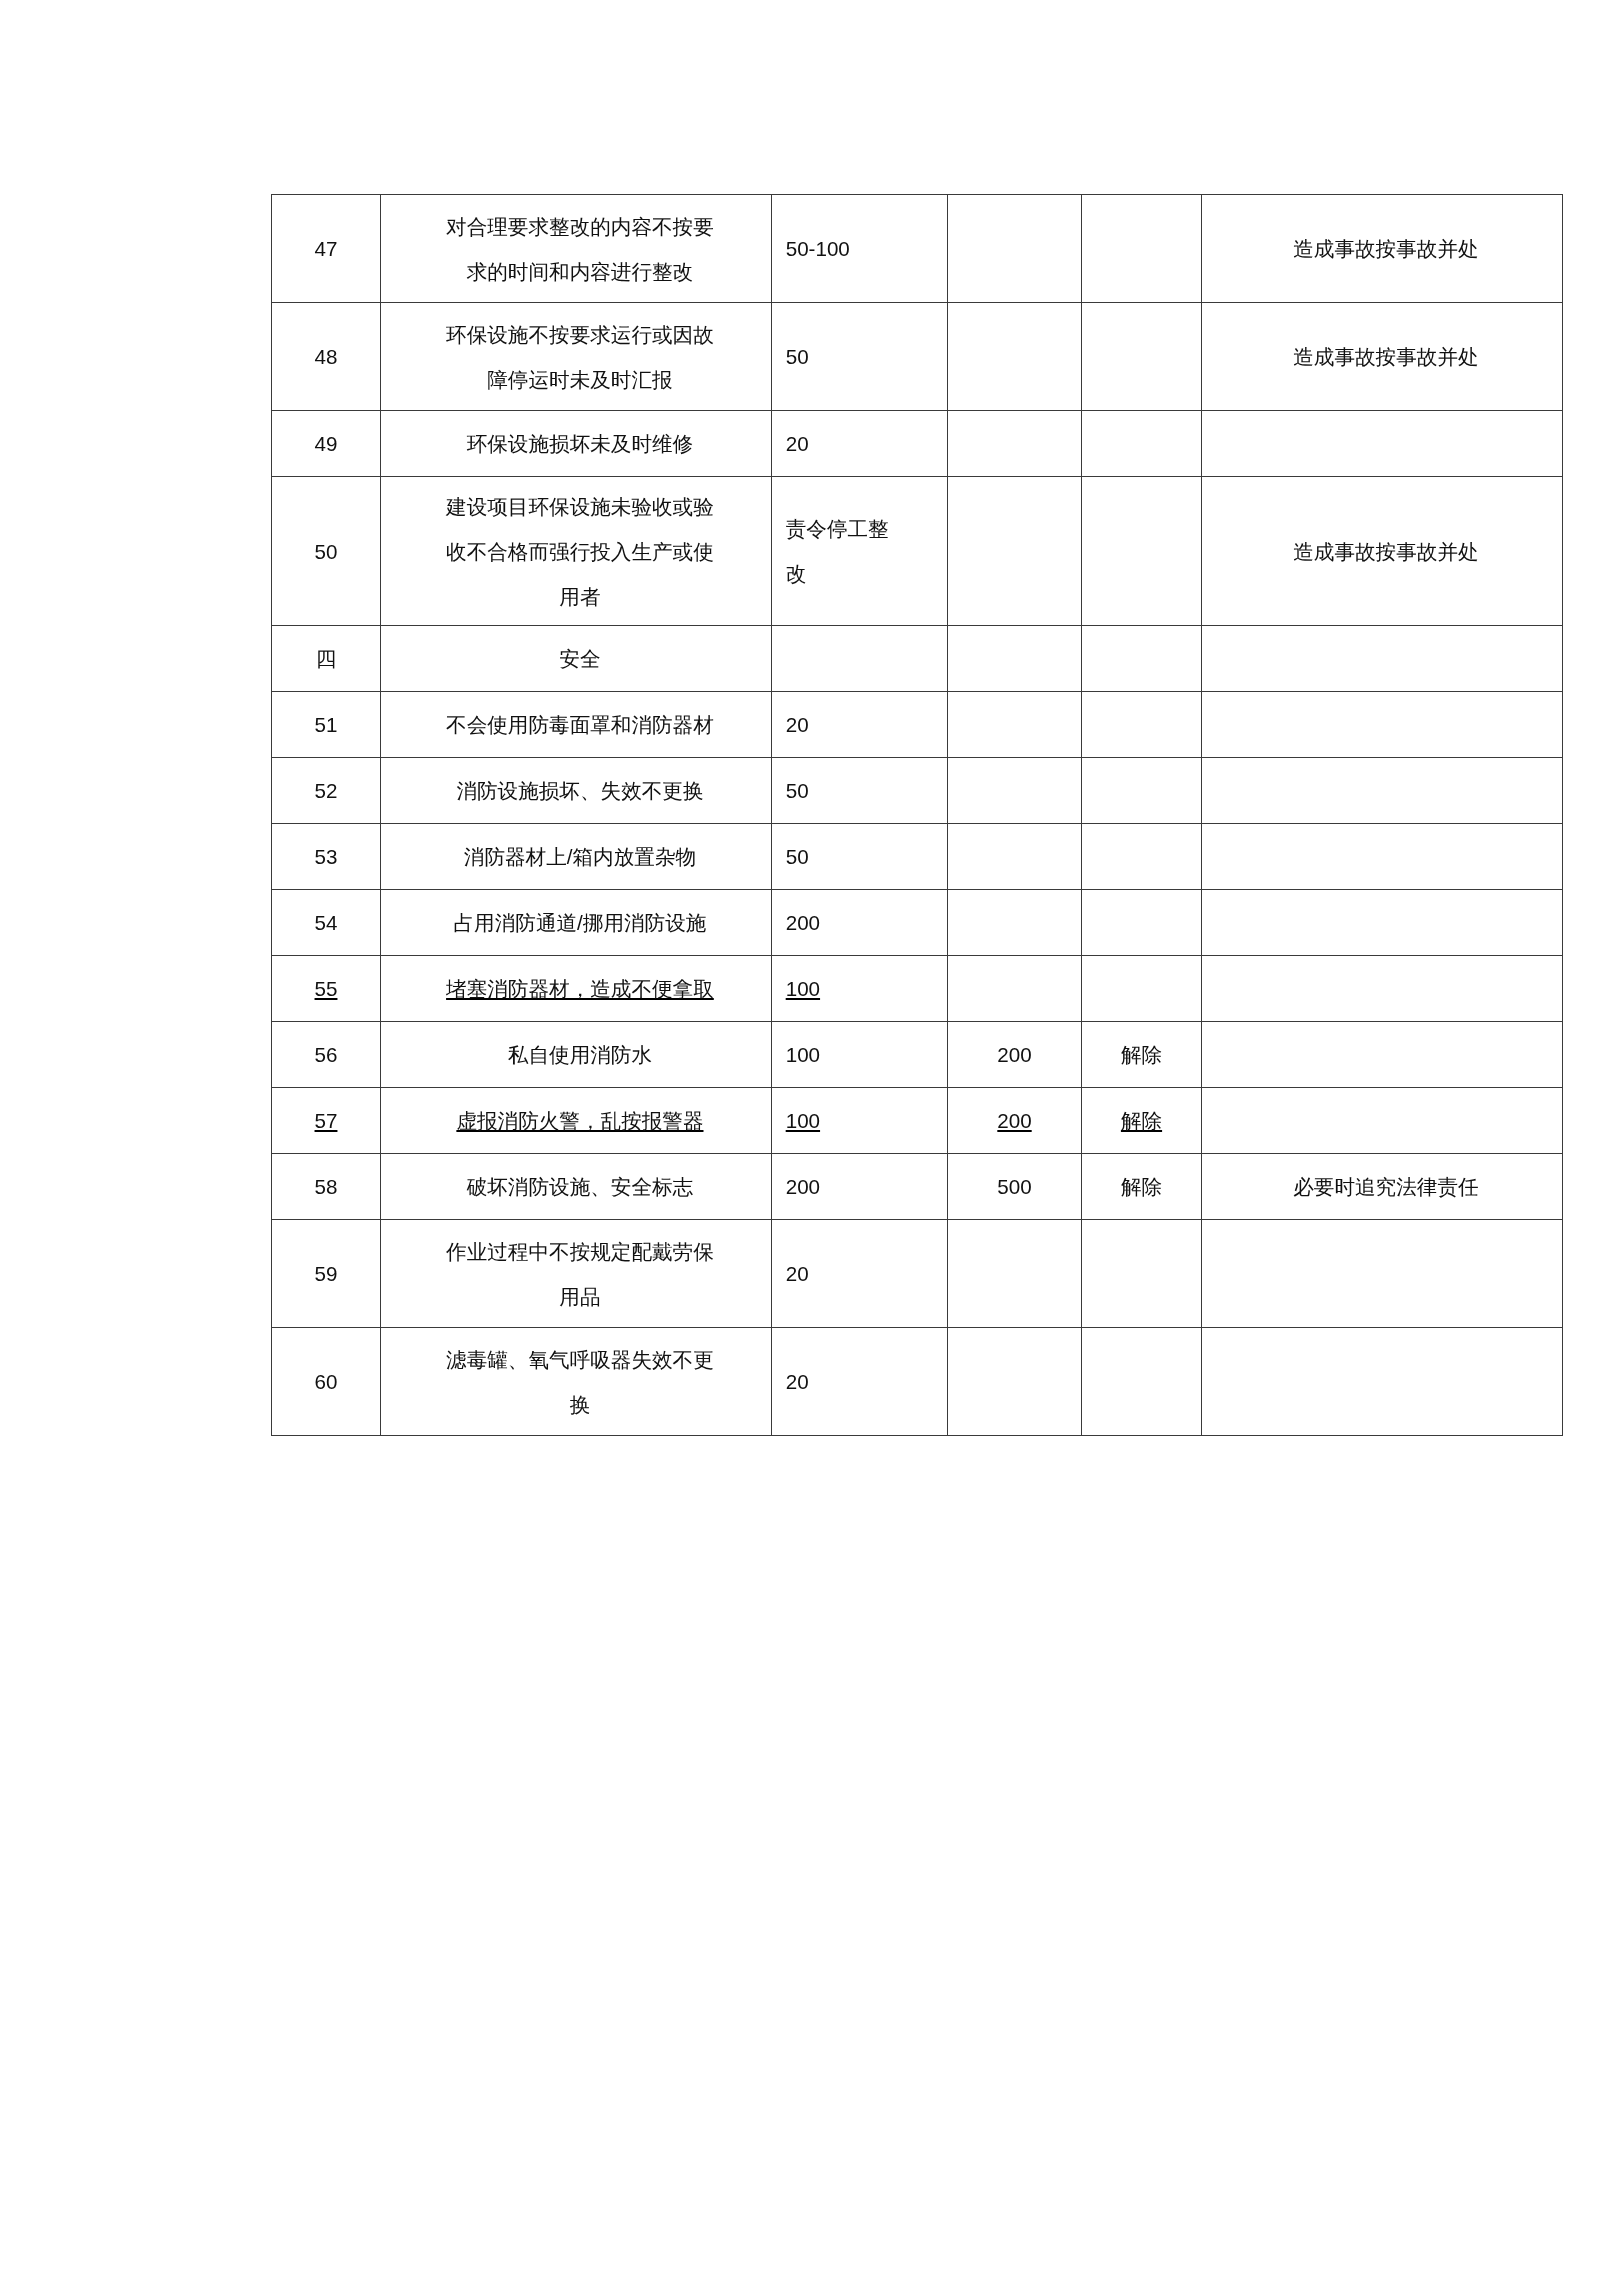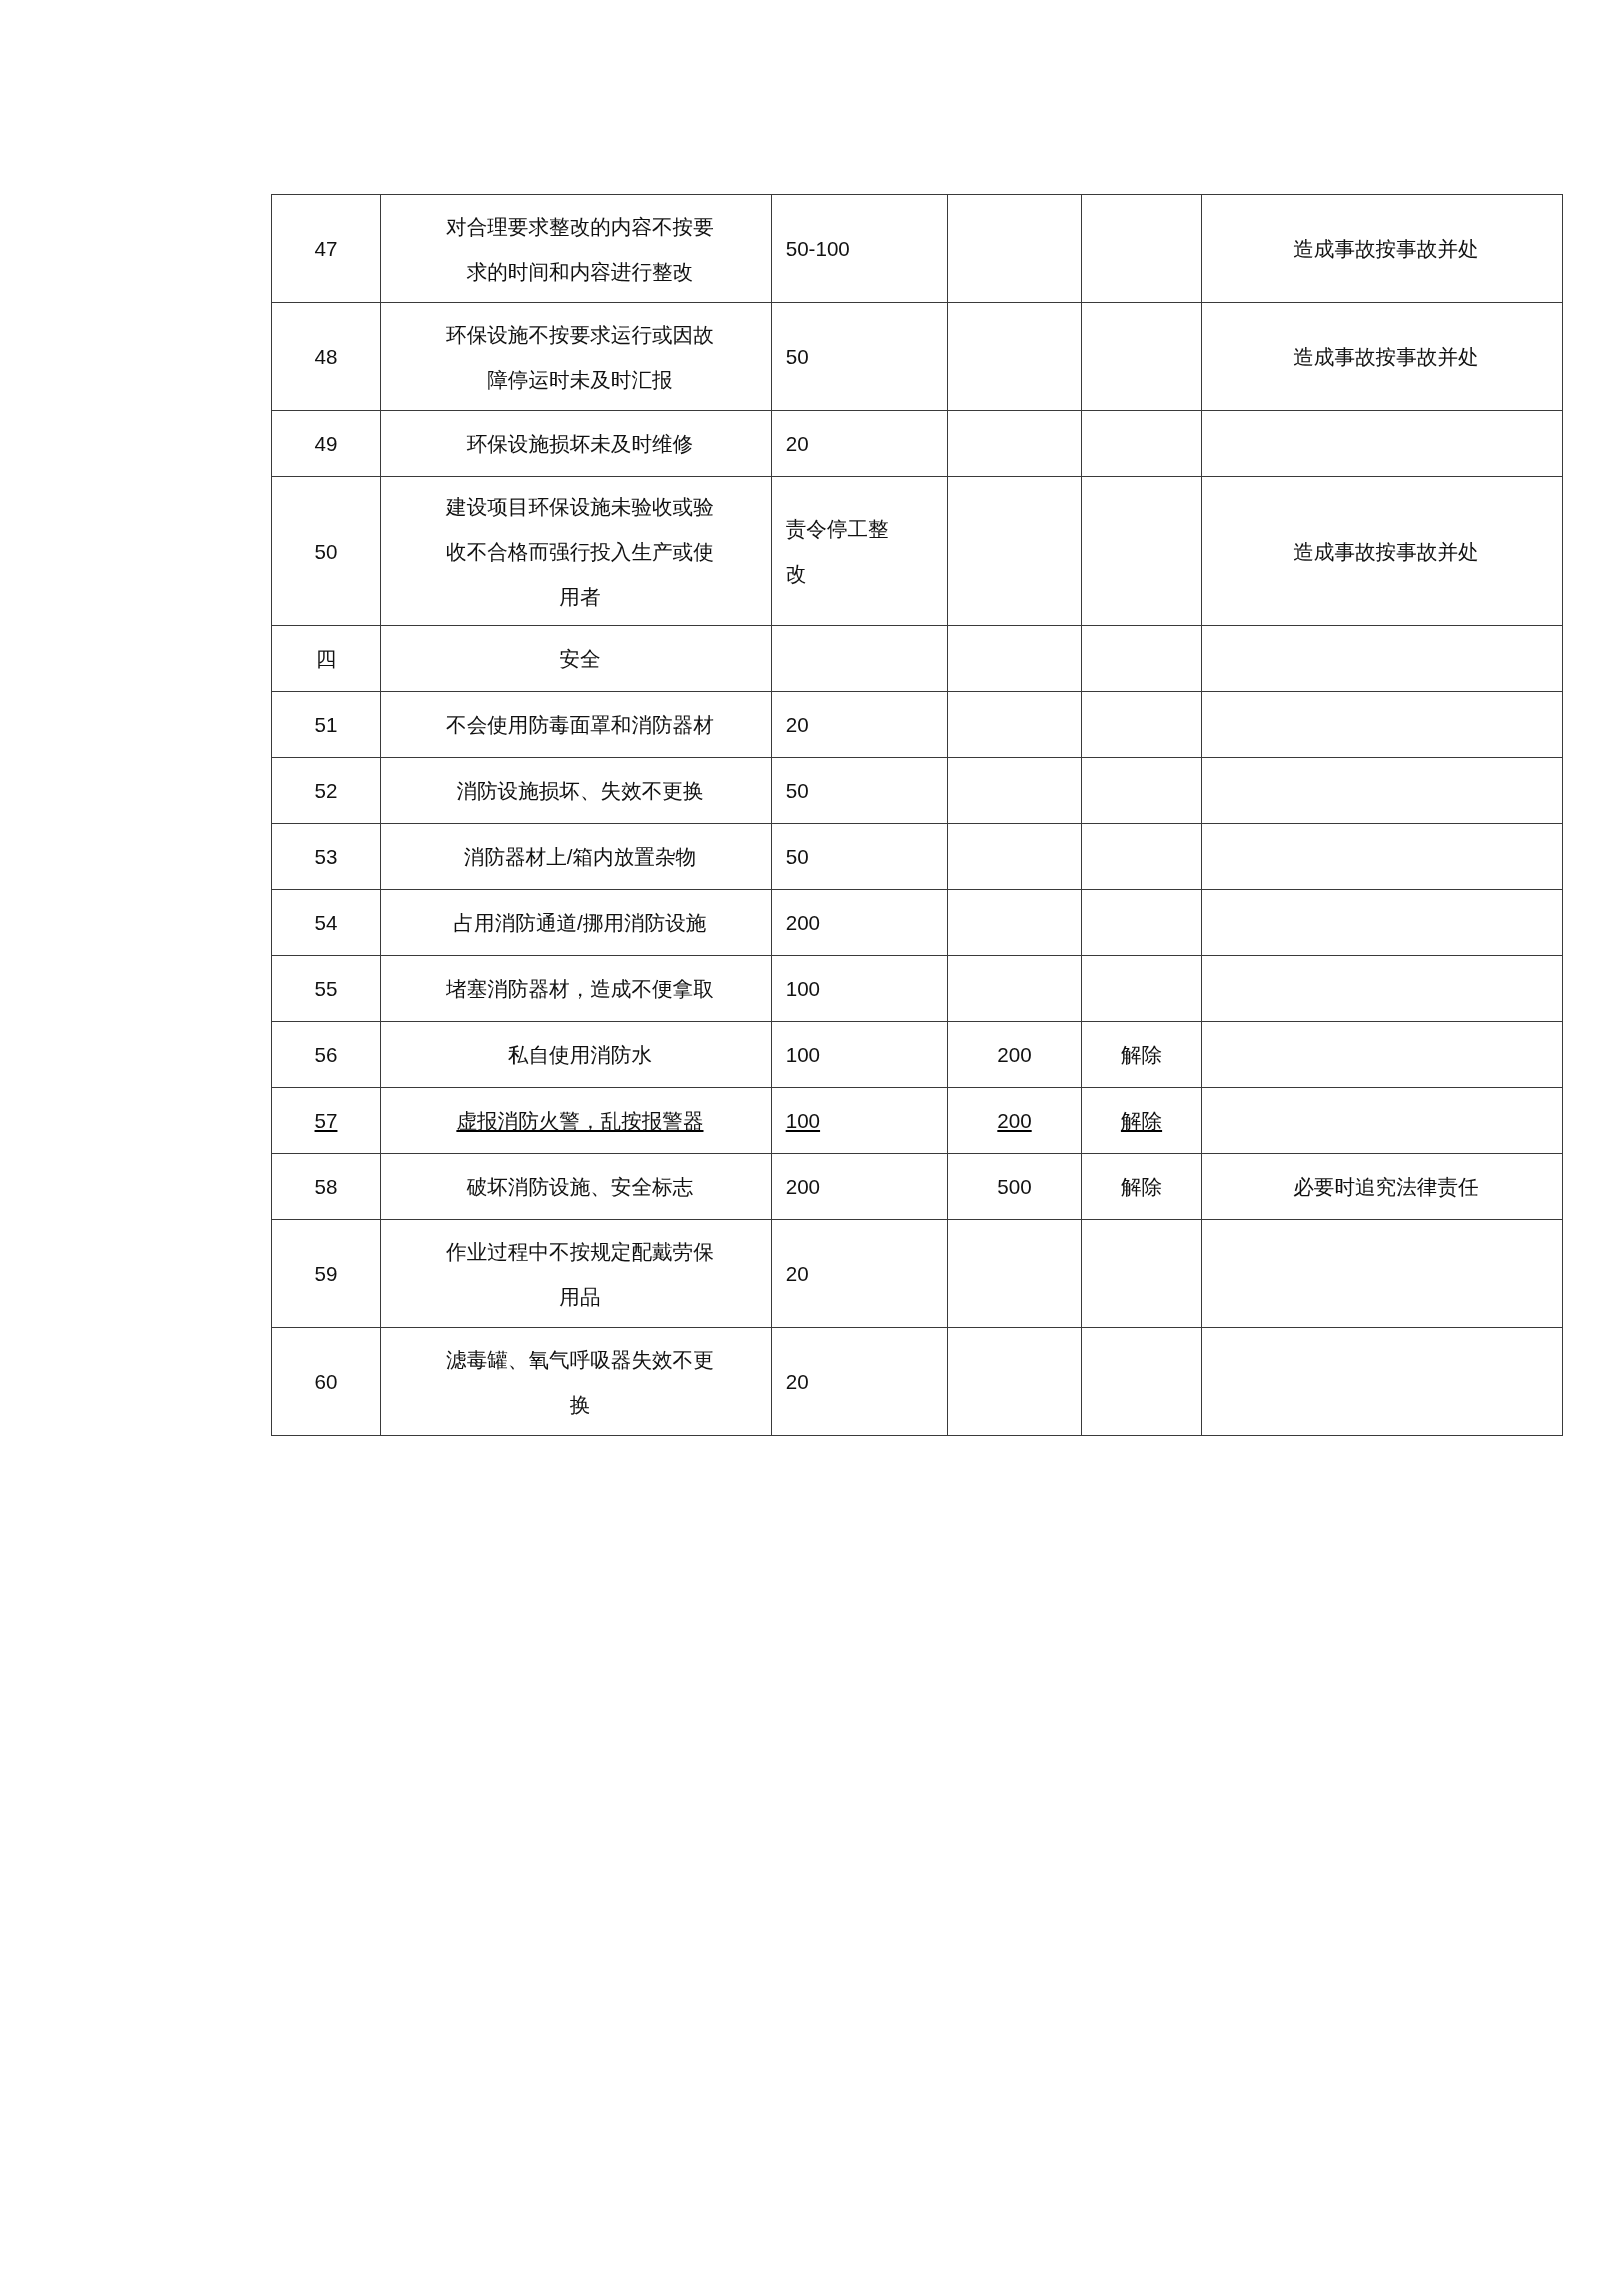--- a/index.html
+++ b/index.html
@@ -368,21 +368,21 @@
             <div class="cell-inner">
               <span class="rowtext"></span>
             </div>
           </td>
           <td class="note">
             <div class="cell-inner">
               <span class="rowtext"></span>
             </div>
           </td>
         </tr>
-        <tr style="height: 66px;">
+        <tr style="height: 66px; text-decoration: underline;">
           <td class="idx">
             <div class="cell-inner">
               <span class="rowtext">55</span>
             </div>
           </td>
           <td class="desc">
             <div class="cell-inner">
               <span class="rowtext">堵塞消防器材，造成不便拿取</span>
             </div>
           </td>

